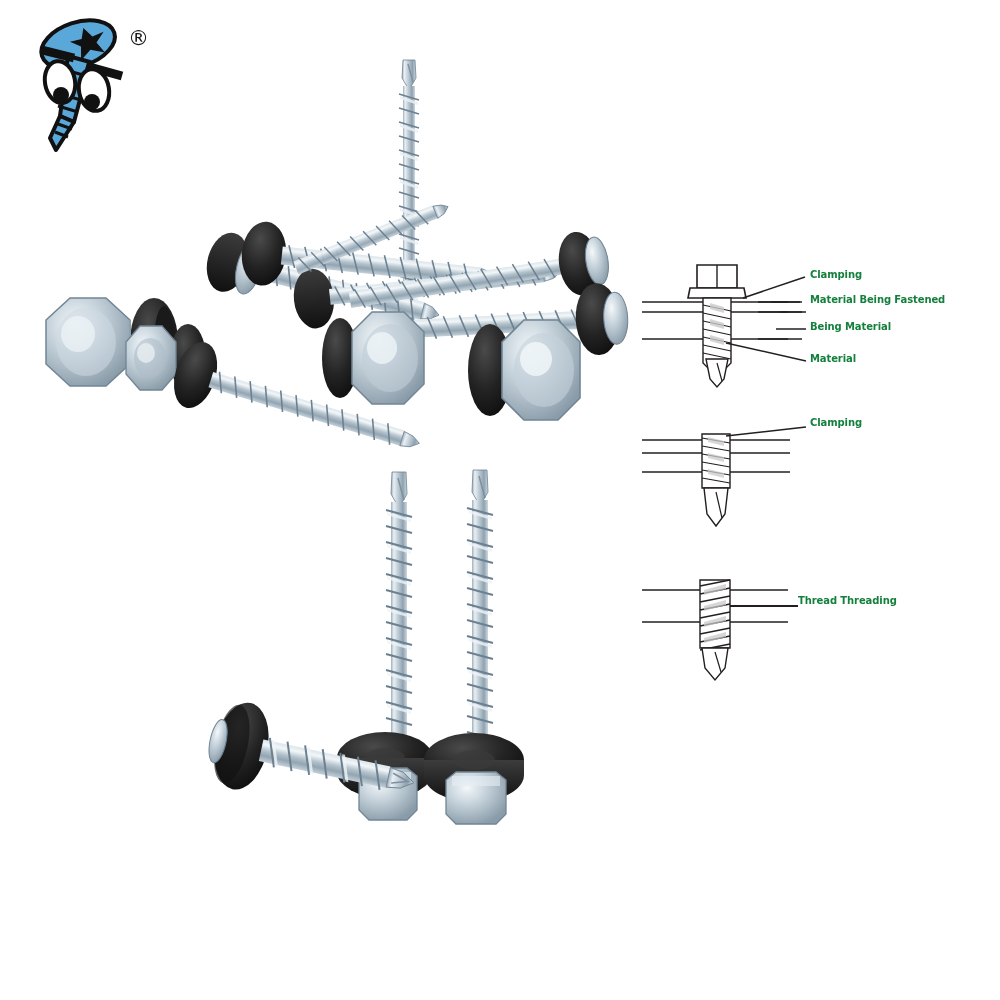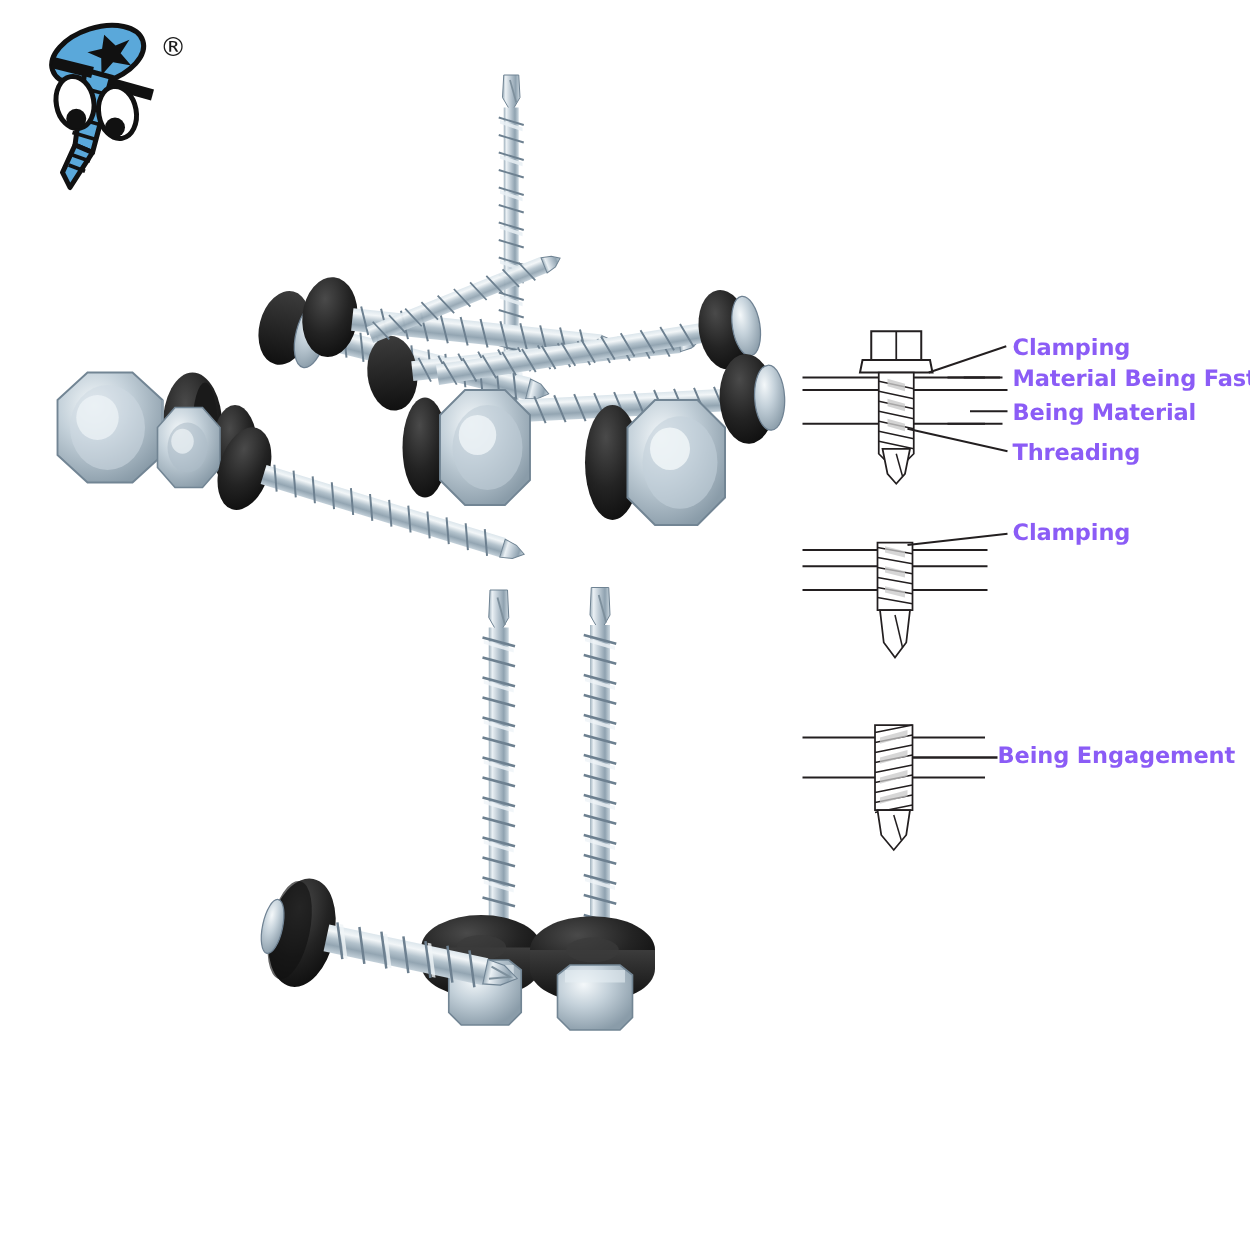--- a/index.html
+++ b/index.html
@@ -38,22 +38,22 @@
   }
 
   
   .photo { position: absolute; }
 
   
   .diagram { position: absolute; }
   .diag-label {
     position: absolute;
     font-family: "DejaVu Sans", sans-serif;
-    font-size: 18px;
-    color: #8b5cf6;
+    font-size: 10px;
+    color: #15803d;
     white-space: nowrap;
     letter-spacing: -0.1px;
     line-height: 1;
   }
   .diag-label.bold {
     font-weight: 600;
   }
 </style>
 </head>
 <body>
@@ -367,21 +367,21 @@
       <g stroke="#231f20" fill="none" stroke-width="1.5">
         <path d="M 103 43 L 165 22"></path>
         <path d="M 140 57 L 166 57"></path>
         <path d="M 136 74 L 166 74"></path>
         <path d="M 86 88 L 166 106"></path>
       </g>
     </svg>
     <span class="diag-label bold" style="left:170px;top:15px;">Clamping</span>
     <span class="diag-label bold" style="left:170px;top:40px;">Material Being Fastened</span>
     <span class="diag-label bold" style="left:170px;top:67px;">Being Material</span>
-    <span class="diag-label bold" style="left:170px;top:99px;">Threading</span>
+    <span class="diag-label bold" style="left:170px;top:99px;">Material</span>
   </div>
 
   <div class="diagram" style="left:640px;top:410px;width:360px;height:130px;">
     <svg width="360" height="130" viewBox="0 0 360 130">
       <g stroke="#231f20" fill="none" stroke-width="1.5">
         <path d="M 2 30 L 150 30"></path>
         <path d="M 2 43 L 150 43"></path>
         <path d="M 2 62 L 150 62"></path>
       </g>
 
@@ -423,16 +423,16 @@
       <g fill="#c9c9c9" opacity="0.75">
         <path d="M 64 30 L 86 24 L 86 29 L 64 35 Z M 64 46 L 86 40 L 86 45 L 64 51 Z
                  M 64 62 L 86 56 L 86 61 L 64 67 Z M 64 78 L 86 72 L 86 77 L 64 83 Z"></path>
       </g>
 
       <path d="M 62 88 L 88 88 L 85 108 L 75 120 L 65 108 Z" fill="#ffffff" stroke="#231f20" stroke-width="1.4"></path>
       <path d="M 75 92 L 81 112" stroke="#231f20" stroke-width="1.2" fill="none"></path>
 
       <path d="M 90 46 L 158 46" stroke="#231f20" stroke-width="2" fill="none"></path>
     </svg>
-    <span class="diag-label bold" style="left:158px;top:36px;">Being Engagement</span>
+    <span class="diag-label bold" style="left:158px;top:36px;">Thread Threading</span>
   </div>
 
 </div>
 
 </body></html>

